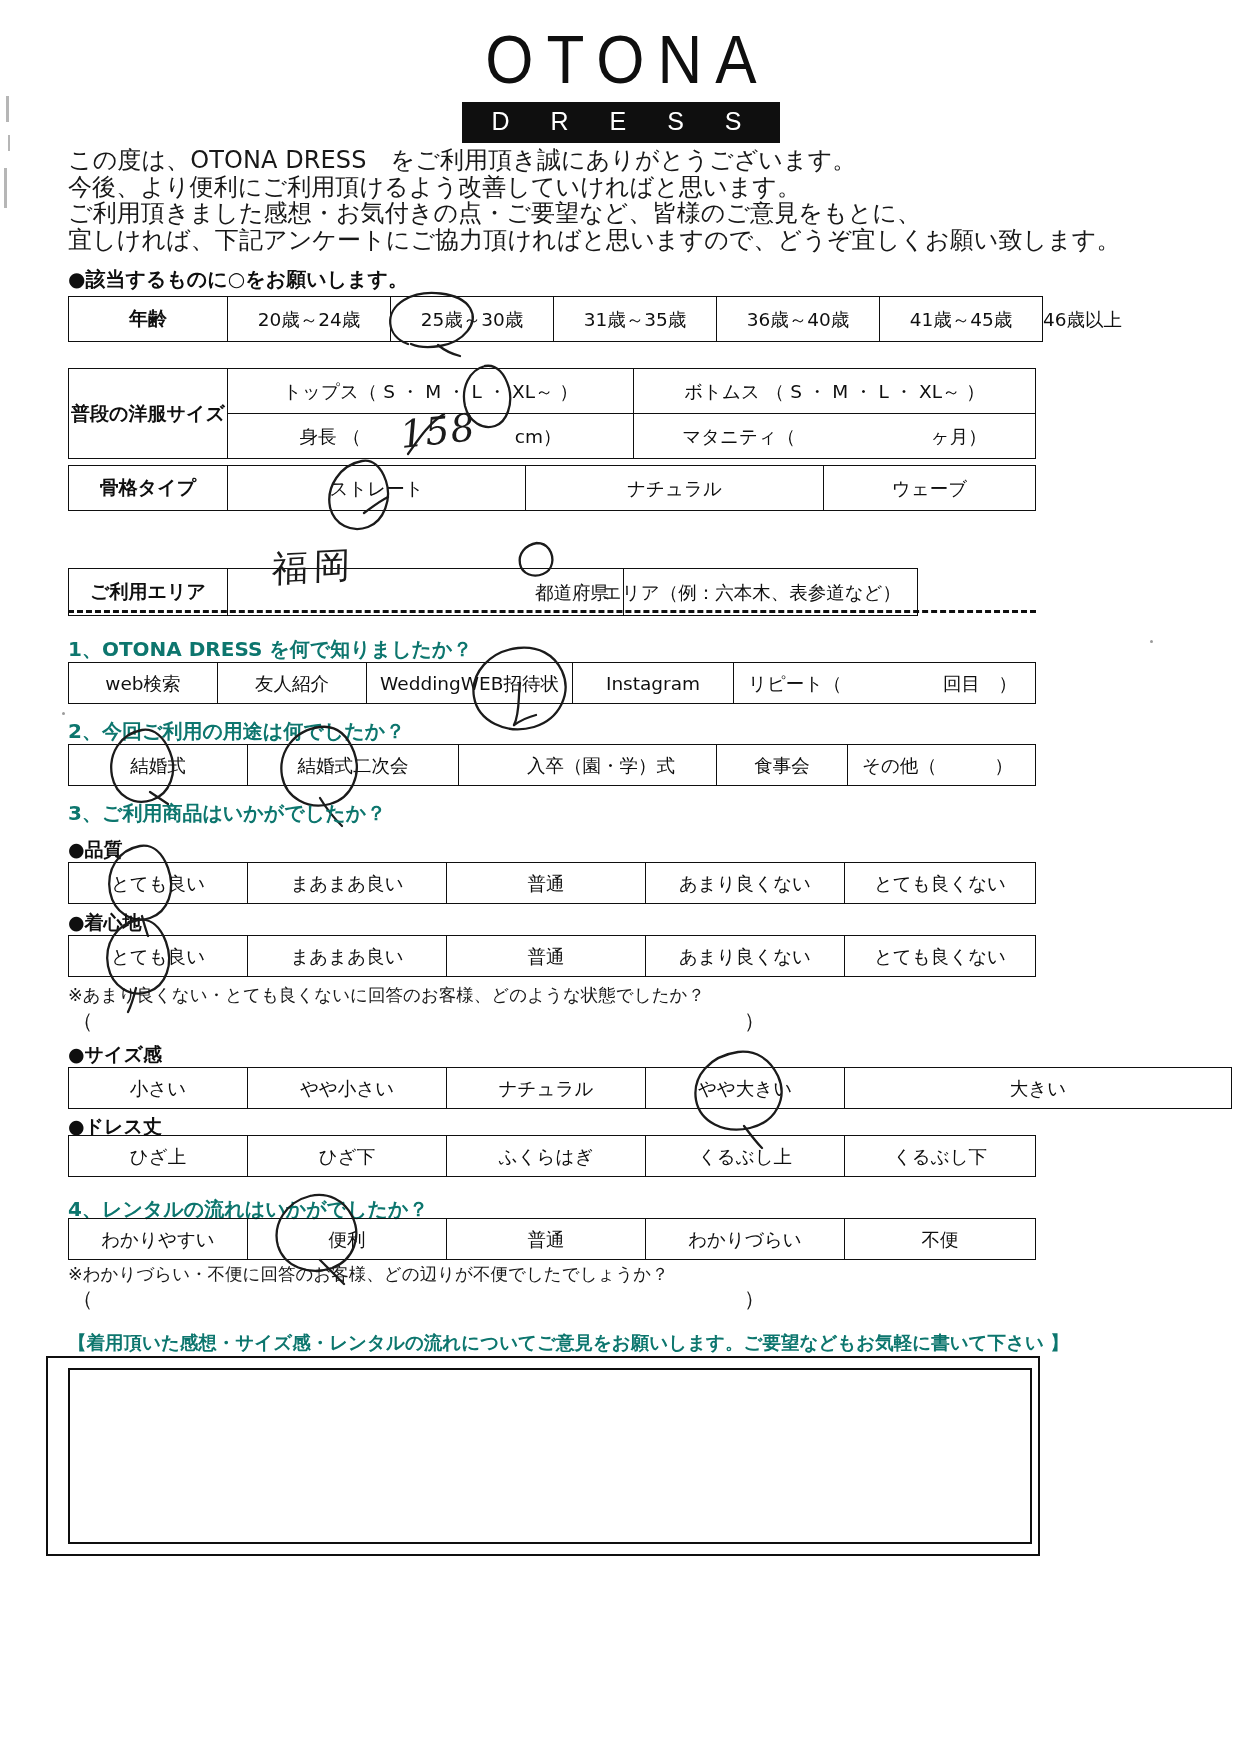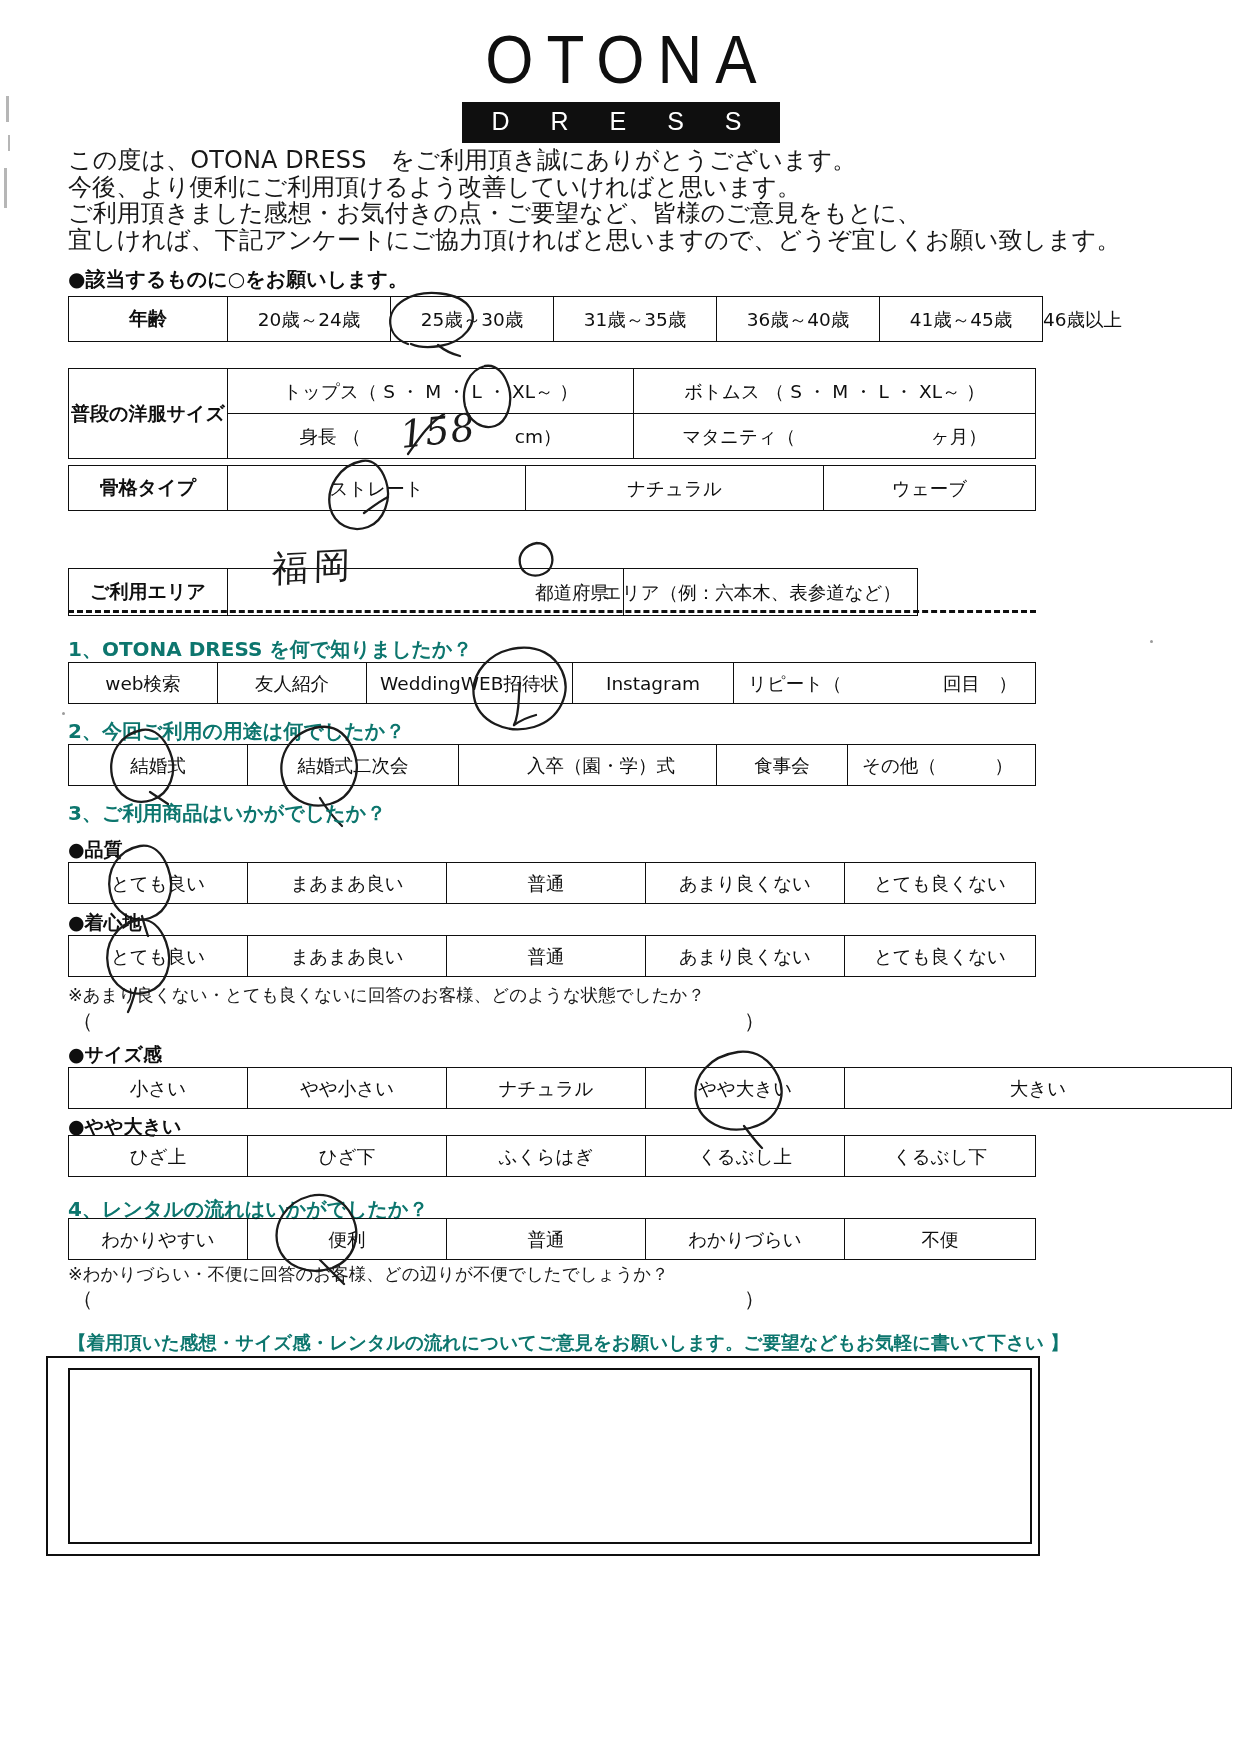--- a/index.html
+++ b/index.html
@@ -311,21 +311,21 @@
   </tbody>
     </table>
 
   <div class="ink" style="left:682px;top:1048px;">
     <svg width="120" height="100" viewBox="0 0 120 100">
       <path d="M56 4 C28 8 10 28 14 52 C18 74 42 86 68 80 C94 74 106 50 96 28 C88 11 74 2 56 4"></path>
       <path d="M62 78 C68 86 74 94 80 100"></path>
     </svg>
   </div>
 
-  <div class="bullet-head" style="left:68px;top:1114px;font-size:19px;">●やや大きい</div>
+  <div class="bullet-head" style="left:68px;top:1114px;font-size:19px;">●ドレス丈</div>
   <table class="tbl" style="left:68px;top:1135px;width:968px;height:42px;">
     <tbody>
         <tr>
       <td style="width:178px;">ひざ上</td>
       <td style="width:198px;">ひざ下</td>
       <td style="width:198px;">ふくらはぎ</td>
       <td style="width:198px;">くるぶし上</td>
       <td>くるぶし下</td>
     </tr>
   </tbody>

